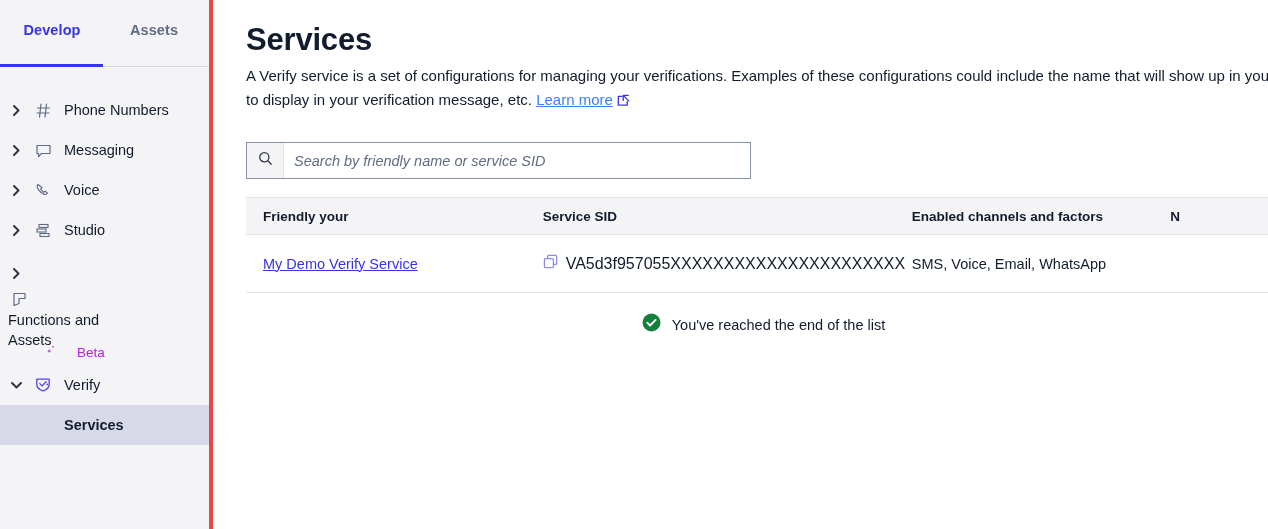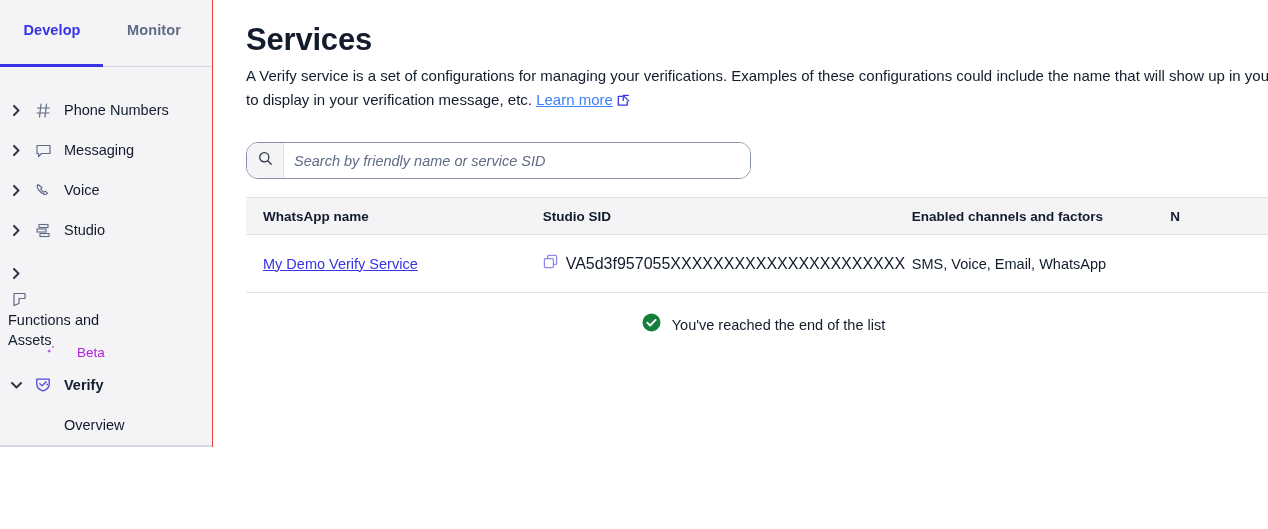--- a/index.html
+++ b/index.html
@@ -8,23 +8,23 @@
     width: 1268px; height: 529px;
     overflow: hidden;
     background: #ffffff;
     font-family: "Liberation Sans", sans-serif;
     -webkit-font-smoothing: antialiased;
   }
   #app { display: flex; width: 1268px; height: 529px; position: relative; }
 
   
   #sidebar {
-    width: 213px; min-width: 213px; height: 447px;
+    width: 213px; min-width: 213px; height: 529px;
     background: #f4f4f6;
-    border-right: 1px solid #ef4444;
+    border-right: 4px solid #ef4444;
     position: relative;
     overflow: hidden;
   }
   .tabs { display: flex; height: 67px; align-items: flex-start; padding-top: 22px; position: relative; }
   .tab {
     font-size: 14.5px; font-weight: 700; letter-spacing: .1px;
     padding: 0 0 16px 0; cursor: pointer; position: relative;
   }
   .tab.develop { color: #3733e7; margin-left: 22px; width: 60px; text-align: center; }
   .tab.monitor { color: #606b85; margin-left: 42px; width: 60px; text-align: center; }
@@ -43,21 +43,21 @@
     color: #2f3749; font-size: 11px; font-weight: 700; line-height: 1;
     margin-right: 8px;
   }
   .chev svg { display: block; }
   .navicon {
     width: 22px; min-width: 22px; height: 22px;
     display: flex; align-items: center; justify-content: center;
     margin-right: 10px;
   }
   .navlabel { font-size: 14.5px; color: #121c2d; line-height: 20px; }
-  .navitem.active-parent .navlabel { font-weight: 700; }
+  .navitem.active-parent .navlabel { font-weight: 400; }
   .beta {
     display: flex; align-items: center; gap: 18px;
     margin-left: 46px; margin-top: -6px; margin-bottom: 4px;
     font-size: 13.5px; color: #b520e0; line-height: 16px;
   }
   .subitem {
     display: flex; align-items: center;
     height: 40px; padding-left: 64px;
     font-size: 14.5px; color: #121c2d; cursor: pointer;
   }
@@ -77,21 +77,21 @@
   .desc .line2 { display: block; }
   a.learn {
     color: #3b82f6; text-decoration: underline; cursor: pointer;
   }
   .extlink { display: inline-block; vertical-align: -2px; margin-left: 4px; }
 
   
   .searchwrap {
     margin-top: 28px; display: flex; align-items: stretch;
     width: 505px; height: 37px;
-    border: 1px solid #8891aa; border-radius: 12px; overflow: hidden;
+    border: 1px solid #8891aa; border-radius: 0; overflow: hidden;
     background: #fff;
   }
   .searchbtn {
     width: 37px; min-width: 37px; background: #f4f4f6;
     border-right: 1px solid #e1e3ea;
     display: flex; align-items: center; justify-content: center;
     cursor: pointer;
   }
   .searchinput {
     flex: 1; border: 0; outline: none; padding: 0 10px;
@@ -132,21 +132,21 @@
 
 <div id="app">
 
   <div id="sidebar">
 
     <div class="tabs">
       <div class="tab develop">
         <span>Develop</span>
       </div>
       <div class="tab monitor">
-        <span>Monitor</span>
+        <span>Assets</span>
       </div>
       <div class="tabline"></div>
       <div class="tabline-active"></div>
     </div>
 
     <div class="navlist">
 
       <div class="navitem">
         <span class="chev">
           <svg width="7" height="11" viewBox="0 0 7 11">
@@ -238,23 +238,20 @@
         <span class="navicon">
           <svg width="18" height="18" viewBox="0 0 18 18">
             <path d="M2.8 3.2h12.4v5.1c0 3.3-2.6 5.5-6.2 6.6-3.6-1.1-6.2-3.3-6.2-6.6z" stroke="#4e44e0" stroke-width="1.3" fill="none" stroke-linejoin="round"></path>
             <path d="M5.8 7.6l2.3 2.3 4-4.2" stroke="#4e44e0" stroke-width="1.3" fill="none" stroke-linecap="round" stroke-linejoin="round"></path>
             <circle cx="13.3" cy="8.4" r=".85" fill="#4e44e0"></circle>
           </svg>
         </span>
         <span class="navlabel">Verify</span>
       </div>
 
-      <div class="subitem">
-        <span>Overview</span>
-      </div>
       <div class="subitem selected">
         <span>Services</span>
       </div>
 
     </div>
   </div>
 
   <div id="main">
 
     <h1 class="page-title">Services</h1>
@@ -277,22 +274,22 @@
               <circle cx="6.3" cy="6.3" r="4.6" stroke="#2f3749" stroke-width="1.3" fill="none"></circle>
               <path d="M9.8 9.8l3.4 3.4" stroke="#2f3749" stroke-width="1.3" stroke-linecap="round"></path>
             </svg>
         </span>
       </div>
       <input class="searchinput" type="text" placeholder="Search by friendly name or service SID" style="">
     </div>
 
     <div class="table">
       <div class="thead">
-        <div class="th c1">WhatsApp name</div>
-        <div class="th c2">Studio SID</div>
+        <div class="th c1">Friendly your</div>
+        <div class="th c2">Service SID</div>
         <div class="th c3">Enabled channels and factors</div>
         <div class="th c4">N</div>
       </div>
 
       <div class="trow">
         <div class="td c1">
           <a class="rowlink">My Demo Verify Service</a>
         </div>
         <div class="td c2">
           <span class="sidwrap">

